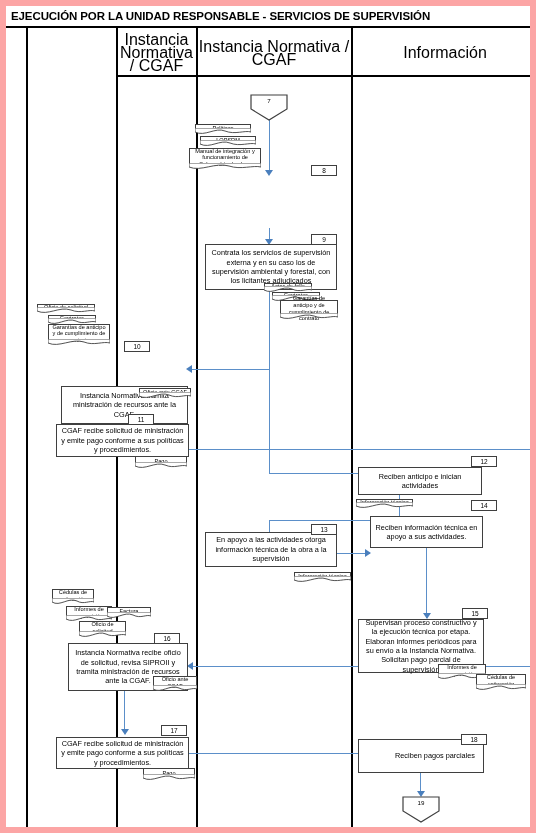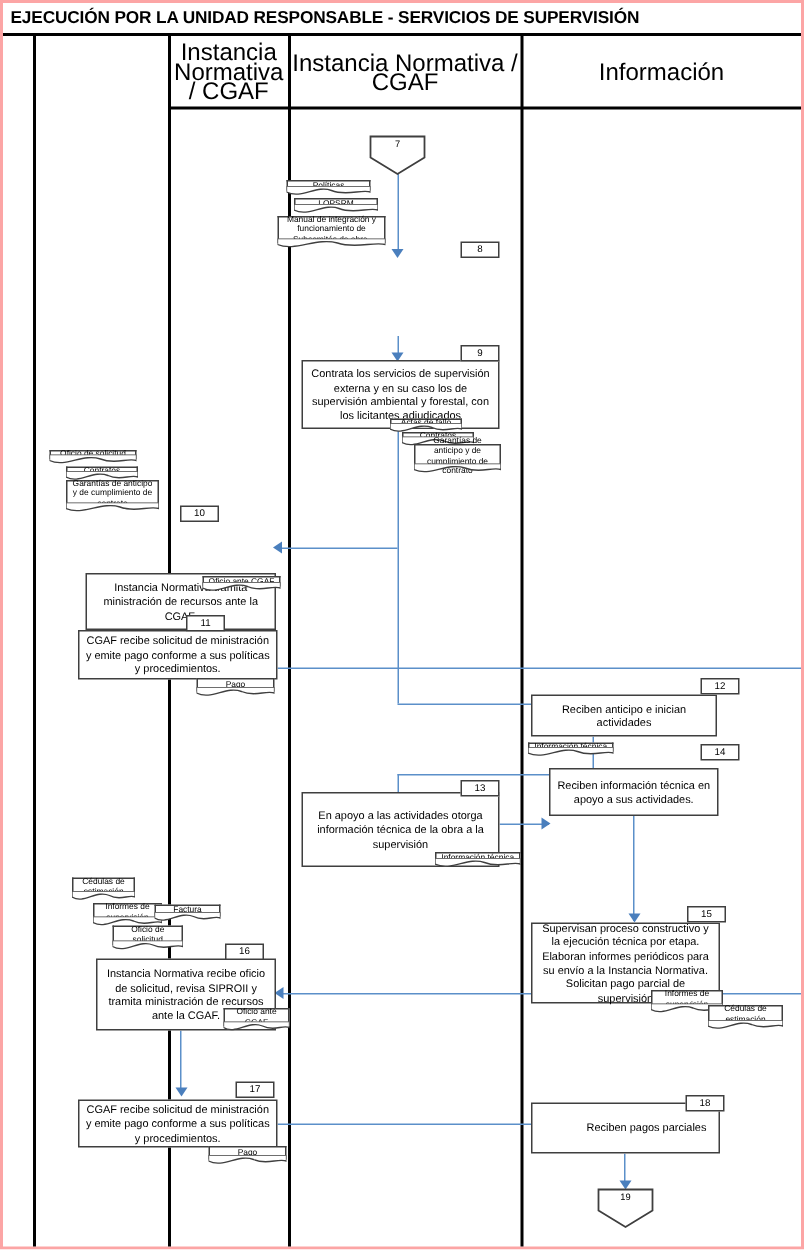--- a/index.html
+++ b/index.html
@@ -1,19 +1,19 @@
 <!DOCTYPE html>
 <html><head>
 <meta charset="utf-8">
 <style>
   html,body{margin:0;padding:0;background:#fff;}
   body{width:536px;height:833px;font-family:"Liberation Sans",sans-serif;color:#000;}
 
   #page{position:relative;width:536px;height:833px;box-sizing:border-box;
-        border:2px solid #fca5a5;overflow:hidden;}
+        border:6px solid #fca5a5;overflow:hidden;}
 
   
   #title-bar{position:absolute;left:0;top:0;width:532px;height:22px;
              border-bottom:2px solid #000;box-sizing:border-box;
              display:flex;align-items:center;}
   #title-text{font-size:11.5px;font-weight:bold;letter-spacing:-0.1px;padding-left:5px;white-space:nowrap;}
 
   
   .vline{position:absolute;background:#000;width:1.5px;}
   .hline{position:absolute;background:#000;height:1.5px;}
@@ -195,21 +195,21 @@
     <div class="dbox">Información técnica</div>
     <svg viewBox="0 0 57 9" preserveAspectRatio="none">
       <path d="M0,0 L0,4 C11,9 22,-1 33,3 C43,7 51,2 57,4 L57,0 Z" fill="#fff" stroke="#3f3f3f" stroke-width="0.9"></path>
     </svg>
   </div>
 
   <div class="stepnum" style="left:465px;top:494px;">14</div>
   <div class="proc" style="left:364px;top:510px;width:113px;height:32px;">Reciben información técnica en apoyo a  sus actividades.</div>
 
   <div class="stepnum" style="left:305px;top:518px;">13</div>
-  <div class="proc" style="left:199px;top:526px;width:132px;height:50px;">En apoyo a las actividades otorga información técnica de la obra a la supervisión</div>
+  <div class="proc" style="left:199px;top:526px;width:132px;height:35px;">En apoyo a las actividades otorga información técnica de la obra a la supervisión</div>
 
   <div class="doc" style="left:288px;top:566px;width:57px;height:13px;">
     <div class="dbox">Información técnica</div>
     <svg viewBox="0 0 57 9" preserveAspectRatio="none">
       <path d="M0,0 L0,4 C11,9 22,-1 33,3 C43,7 51,2 57,4 L57,0 Z" fill="#fff" stroke="#3f3f3f" stroke-width="0.9"></path>
     </svg>
   </div>
 
   <div class="fl h" style="left:331px;top:547px;width:33px;"></div>
   <div class="arrow right" style="left:359px;top:543px;"></div>

